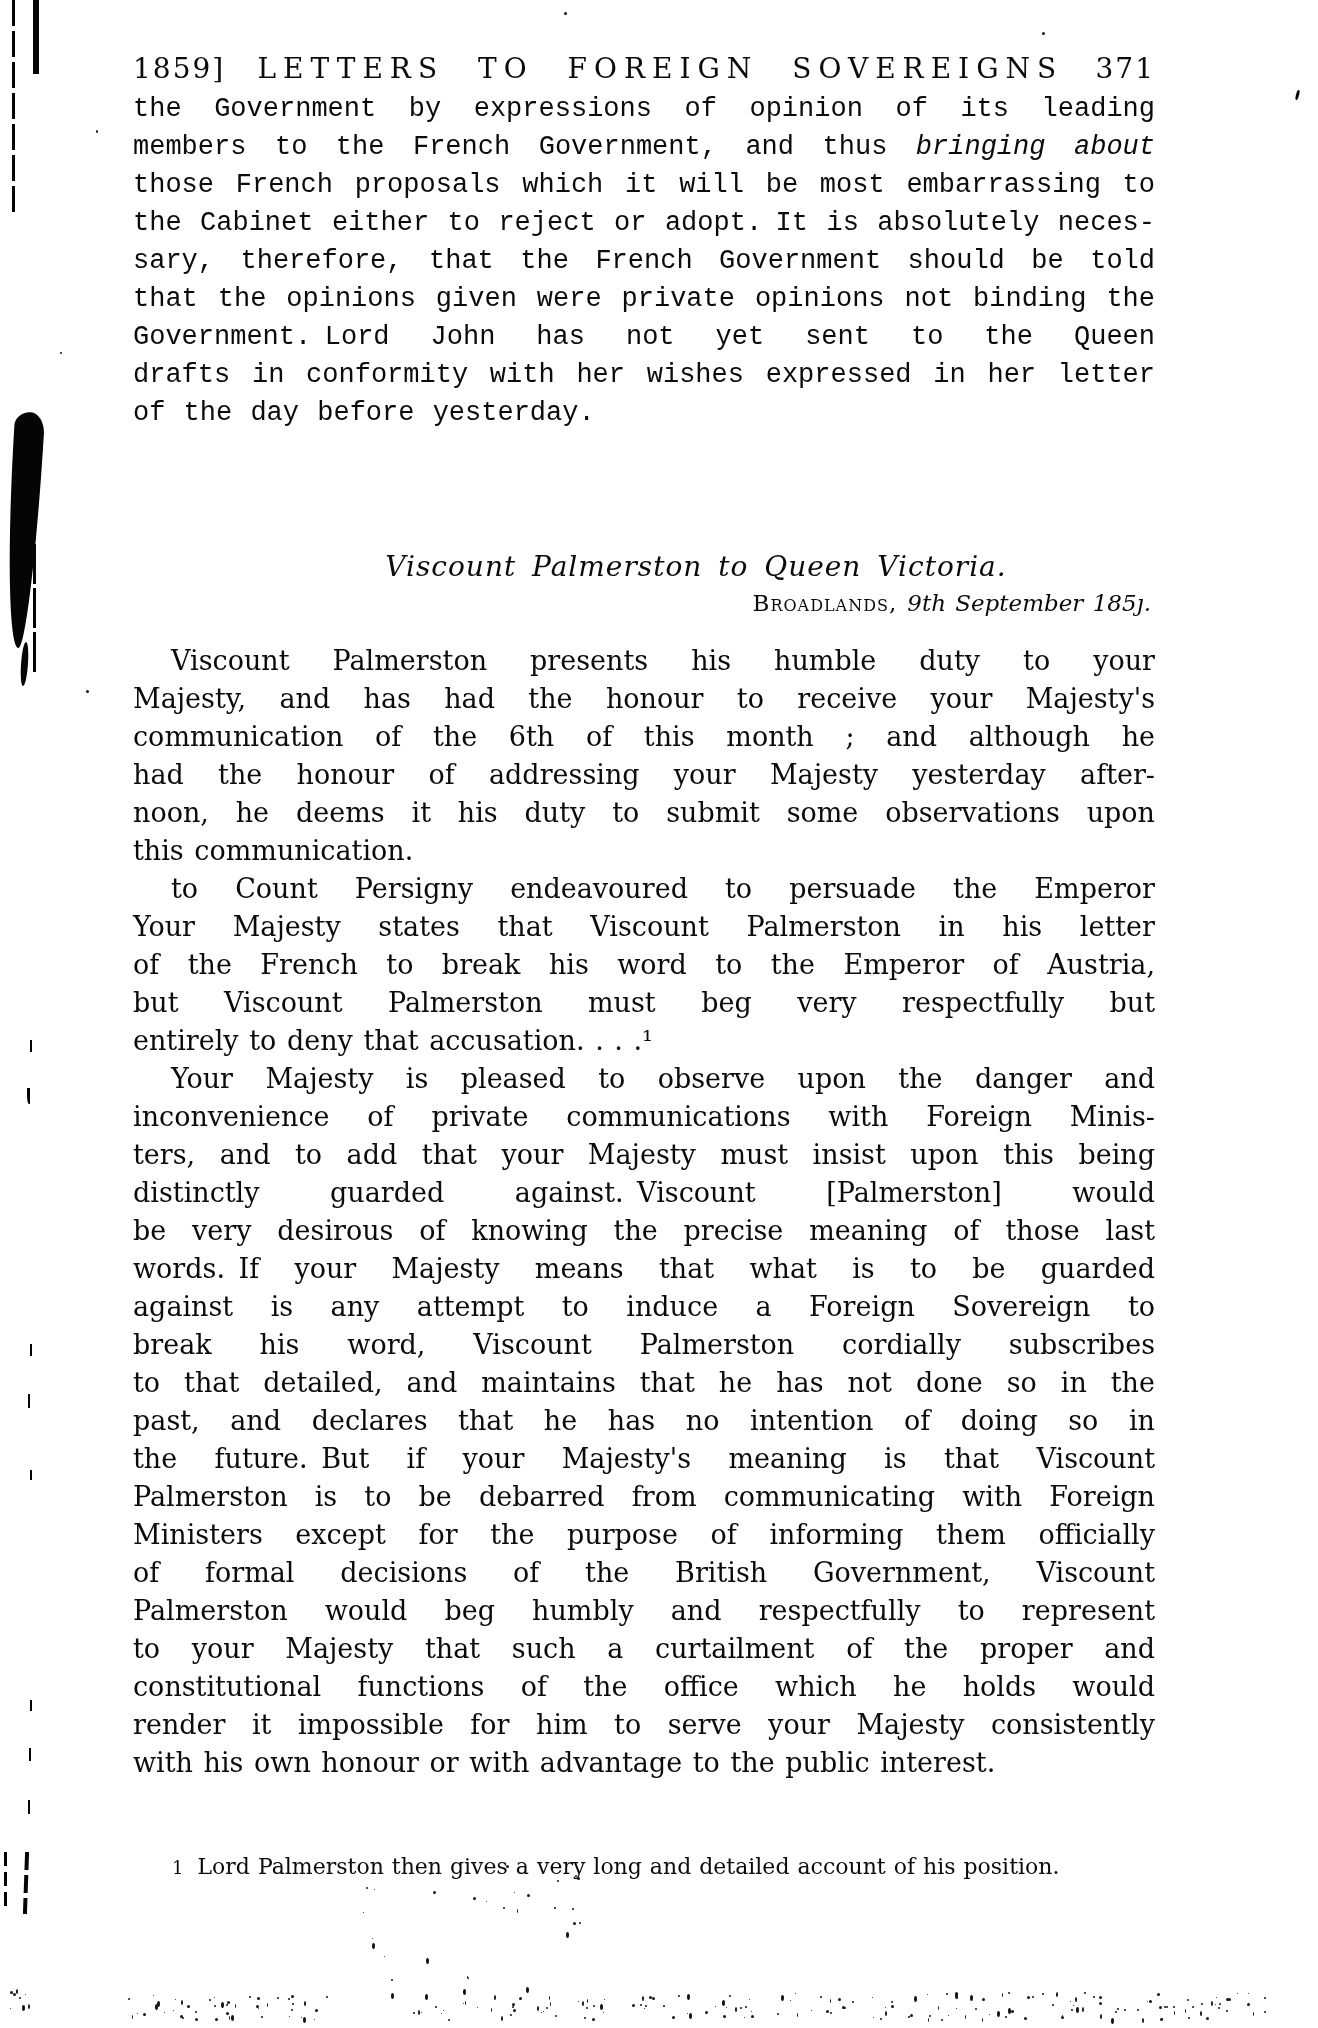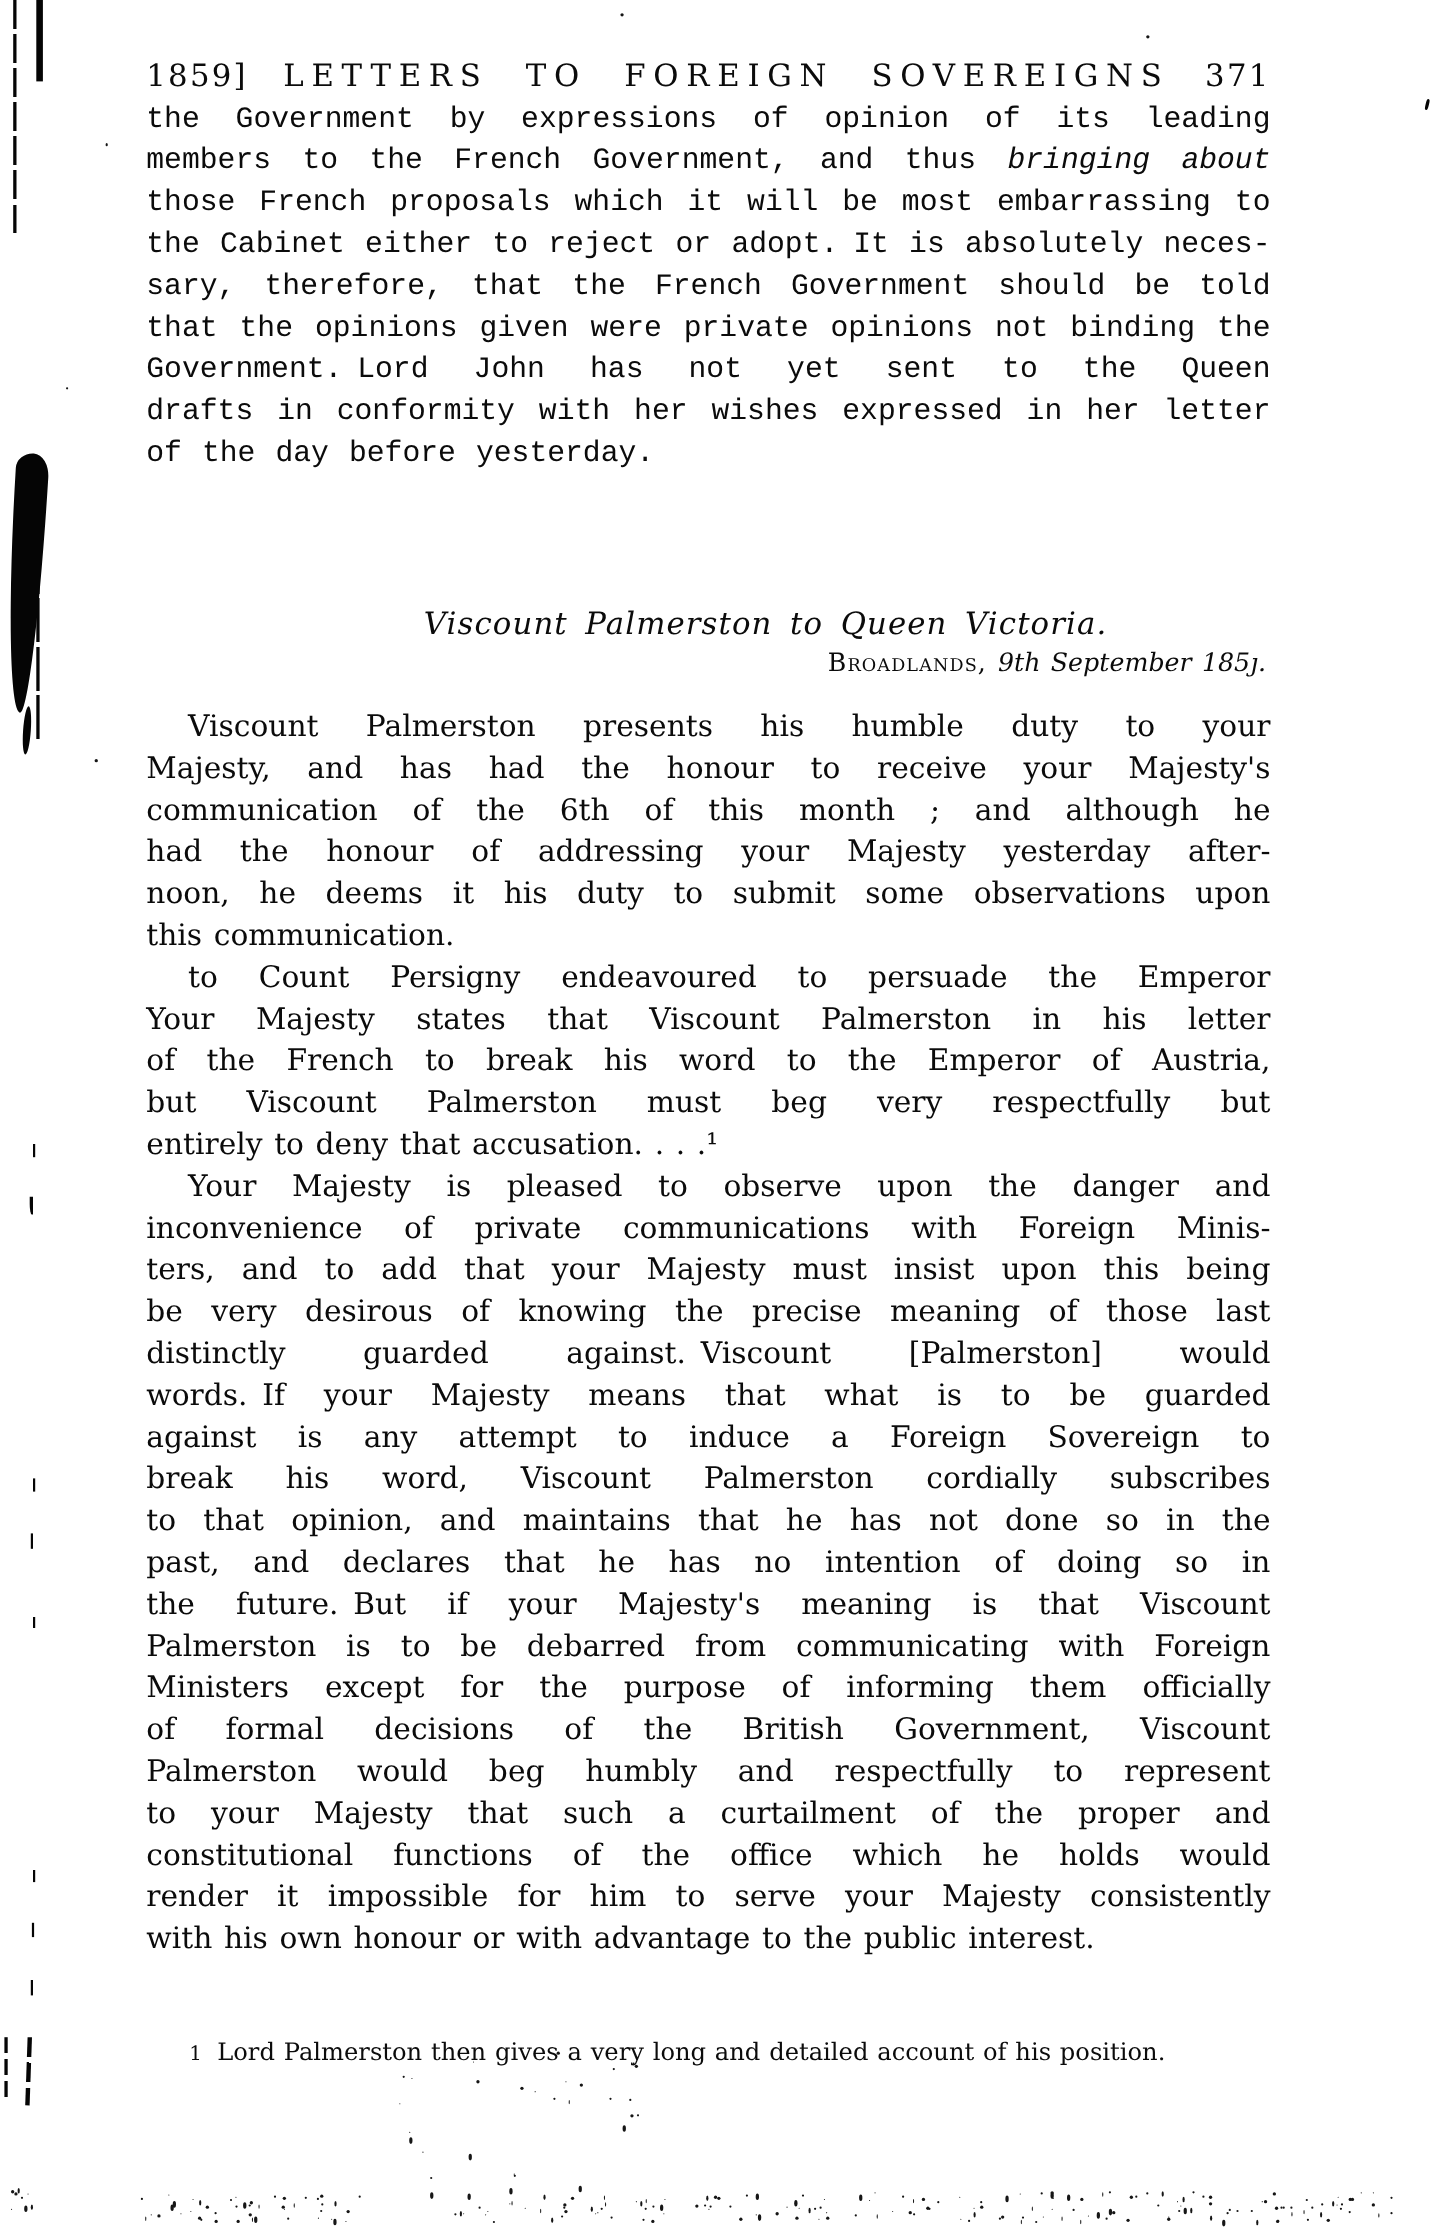--- a/index.html
+++ b/index.html
@@ -94,26 +94,26 @@
       <div class="line">to Count Persigny endeavoured to persuade the Emperor</div>
       <div class="line">Your Majesty states that Viscount Palmerston in his letter</div>
       <div class="line">of the French to break his word to the Emperor of Austria,</div>
       <div class="line">but Viscount Palmerston must beg very respectfully but</div>
       <div class="line last">entirely to deny that accusation. . . .¹</div>
     </div>
   <div class="para ind">
       <div class="line">Your Majesty is pleased to observe upon the danger and</div>
       <div class="line">inconvenience of private communications with Foreign Minis-</div>
       <div class="line">ters, and to add that your Majesty must insist upon this being</div>
+      <div class="line">distinctly guarded against. Viscount [Palmerston] would</div>
       <div class="line">be very desirous of knowing the precise meaning of those last</div>
-      <div class="line">distinctly guarded against. Viscount [Palmerston] would</div>
       <div class="line">words. If your Majesty means that what is to be guarded</div>
       <div class="line">against is any attempt to induce a Foreign Sovereign to</div>
       <div class="line">break his word, Viscount Palmerston cordially subscribes</div>
-      <div class="line">to that opinion, and maintains that he has not done so in the</div>
+      <div class="line">to that detailed, and maintains that he has not done so in the</div>
       <div class="line">past, and declares that he has no intention of doing so in</div>
       <div class="line">the future. But if your Majesty's meaning is that Viscount</div>
       <div class="line">Palmerston is to be debarred from communicating with Foreign</div>
       <div class="line">Ministers except for the purpose of informing them officially</div>
       <div class="line">of formal decisions of the British Government, Viscount</div>
       <div class="line">Palmerston would beg humbly and respectfully to represent</div>
       <div class="line">to your Majesty that such a curtailment of the proper and</div>
       <div class="line">constitutional functions of the office which he holds would</div>
       <div class="line">render it impossible for him to serve your Majesty consistently</div>
       <div class="line last">with his own honour or with advantage to the public interest.</div>

